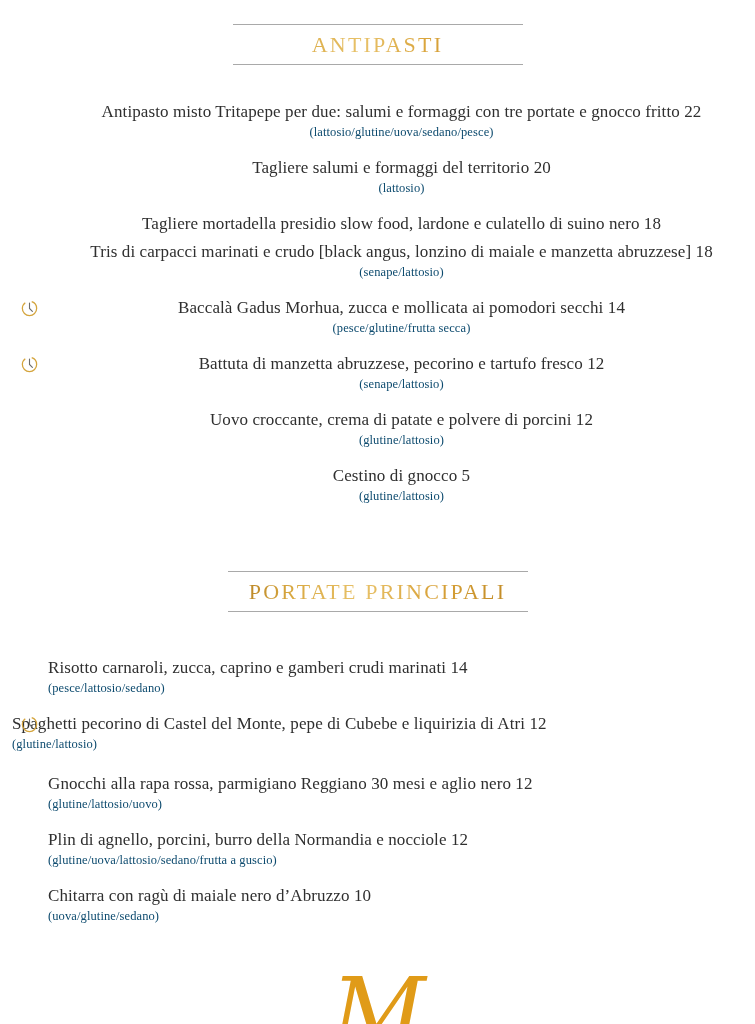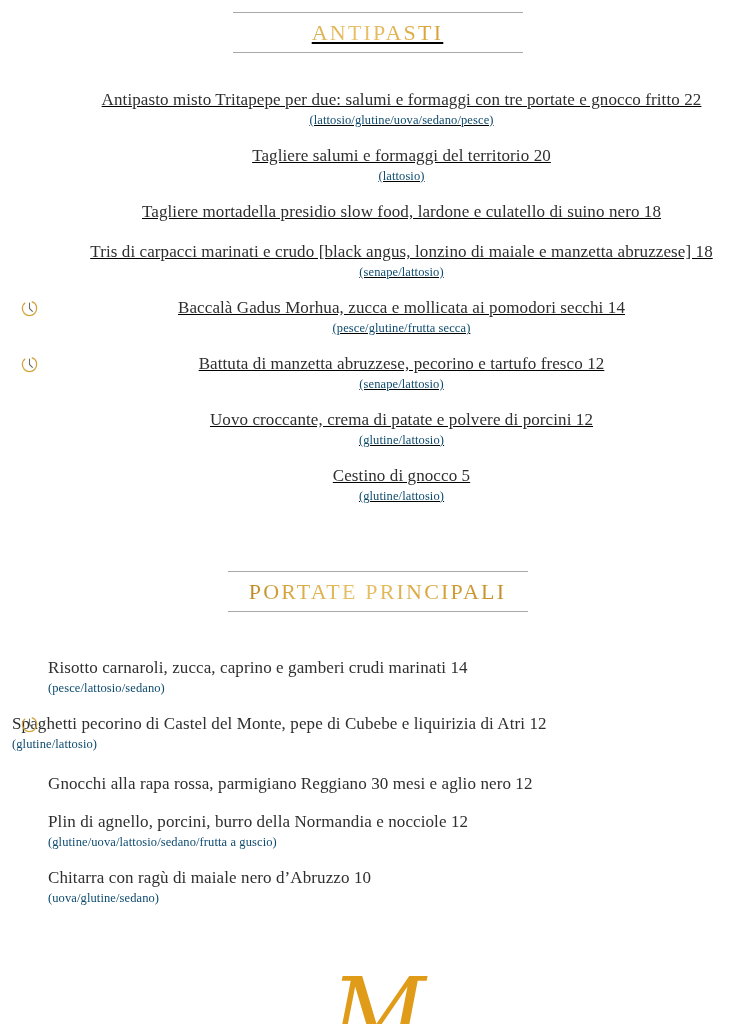--- a/index.html
+++ b/index.html
@@ -107,40 +107,40 @@
     line-height: 92px;
     color: #e09b18;
     letter-spacing: -2px;
   }
 </style>
 </head>
 <body>
 
 <div class="page">
 
-  <div style="padding-top:12px;text-decoration:underline;">
+  <div style="padding-top:24px;">
     <div class="section-head">
       <div class="rule top"></div>
       <div class="section-title">ANTIPASTI</div>
       <div class="rule bottom"></div>
     </div>
 
     <div class="items" style="margin-top:36px;text-align:center;">
 
       <div class="item">
         <div class="item-name">Antipasto misto Tritapepe per due: salumi e formaggi con tre portate e gnocco fritto 22</div>
         <div class="item-allergens">(lattosio/glutine/uova/sedano/pesce)</div>
       </div>
 
       <div class="item">
         <div class="item-name">Tagliere salumi e formaggi del territorio 20</div>
         <div class="item-allergens">(lattosio)</div>
       </div>
 
-      <div class="item no-allergens" style="margin-bottom:18px;">
+      <div class="item no-allergens" style="margin-bottom:6px;">
         <div class="item-name">Tagliere mortadella presidio slow food, lardone e culatello di suino nero 18</div>
       </div>
 
       <div class="item">
         <div class="item-name">Tris di carpacci marinati e crudo [black angus, lonzino di maiale e manzetta abruzzese]  18</div>
         <div class="item-allergens">(senape/lattosio)</div>
       </div>
 
       <div class="item">
         <svg class="moon-icon" viewBox="0 0 20 20">
@@ -191,20 +191,21 @@
         <svg class="moon-icon" viewBox="0 0 20 20">
           <circle cx="10" cy="10" r="8.4" fill="none" stroke="#d4a43c" stroke-width="1.5" stroke-dasharray="40 8" stroke-dashoffset="6"></circle>
           <path d="M10 3.6 L10 10 L13.4 13.4" fill="none" stroke="#6b6b6b" stroke-width="1.3" stroke-linecap="round"></path>
         </svg>
         <div class="item-name">Spaghetti pecorino di Castel del Monte, pepe di Cubebe e liquirizia di Atri 12</div>
         <div class="item-allergens">(glutine/lattosio)</div>
       </div>
 
       <div class="item">
         <div class="item-name">Gnocchi alla rapa rossa, parmigiano Reggiano 30 mesi e aglio nero 12</div>
+        <div class="item-allergens">(glutine/lattosio/uovo)</div>
       </div>
 
       <div class="item">
         <div class="item-name">Plin di agnello, porcini, burro della Normandia e nocciole 12</div>
         <div class="item-allergens">(glutine/uova/lattosio/sedano/frutta a guscio)</div>
       </div>
 
       <div class="item">
         <div class="item-name">Chitarra con ragù di maiale nero d’Abruzzo 10</div>
         <div class="item-allergens">(uova/glutine/sedano)</div>

